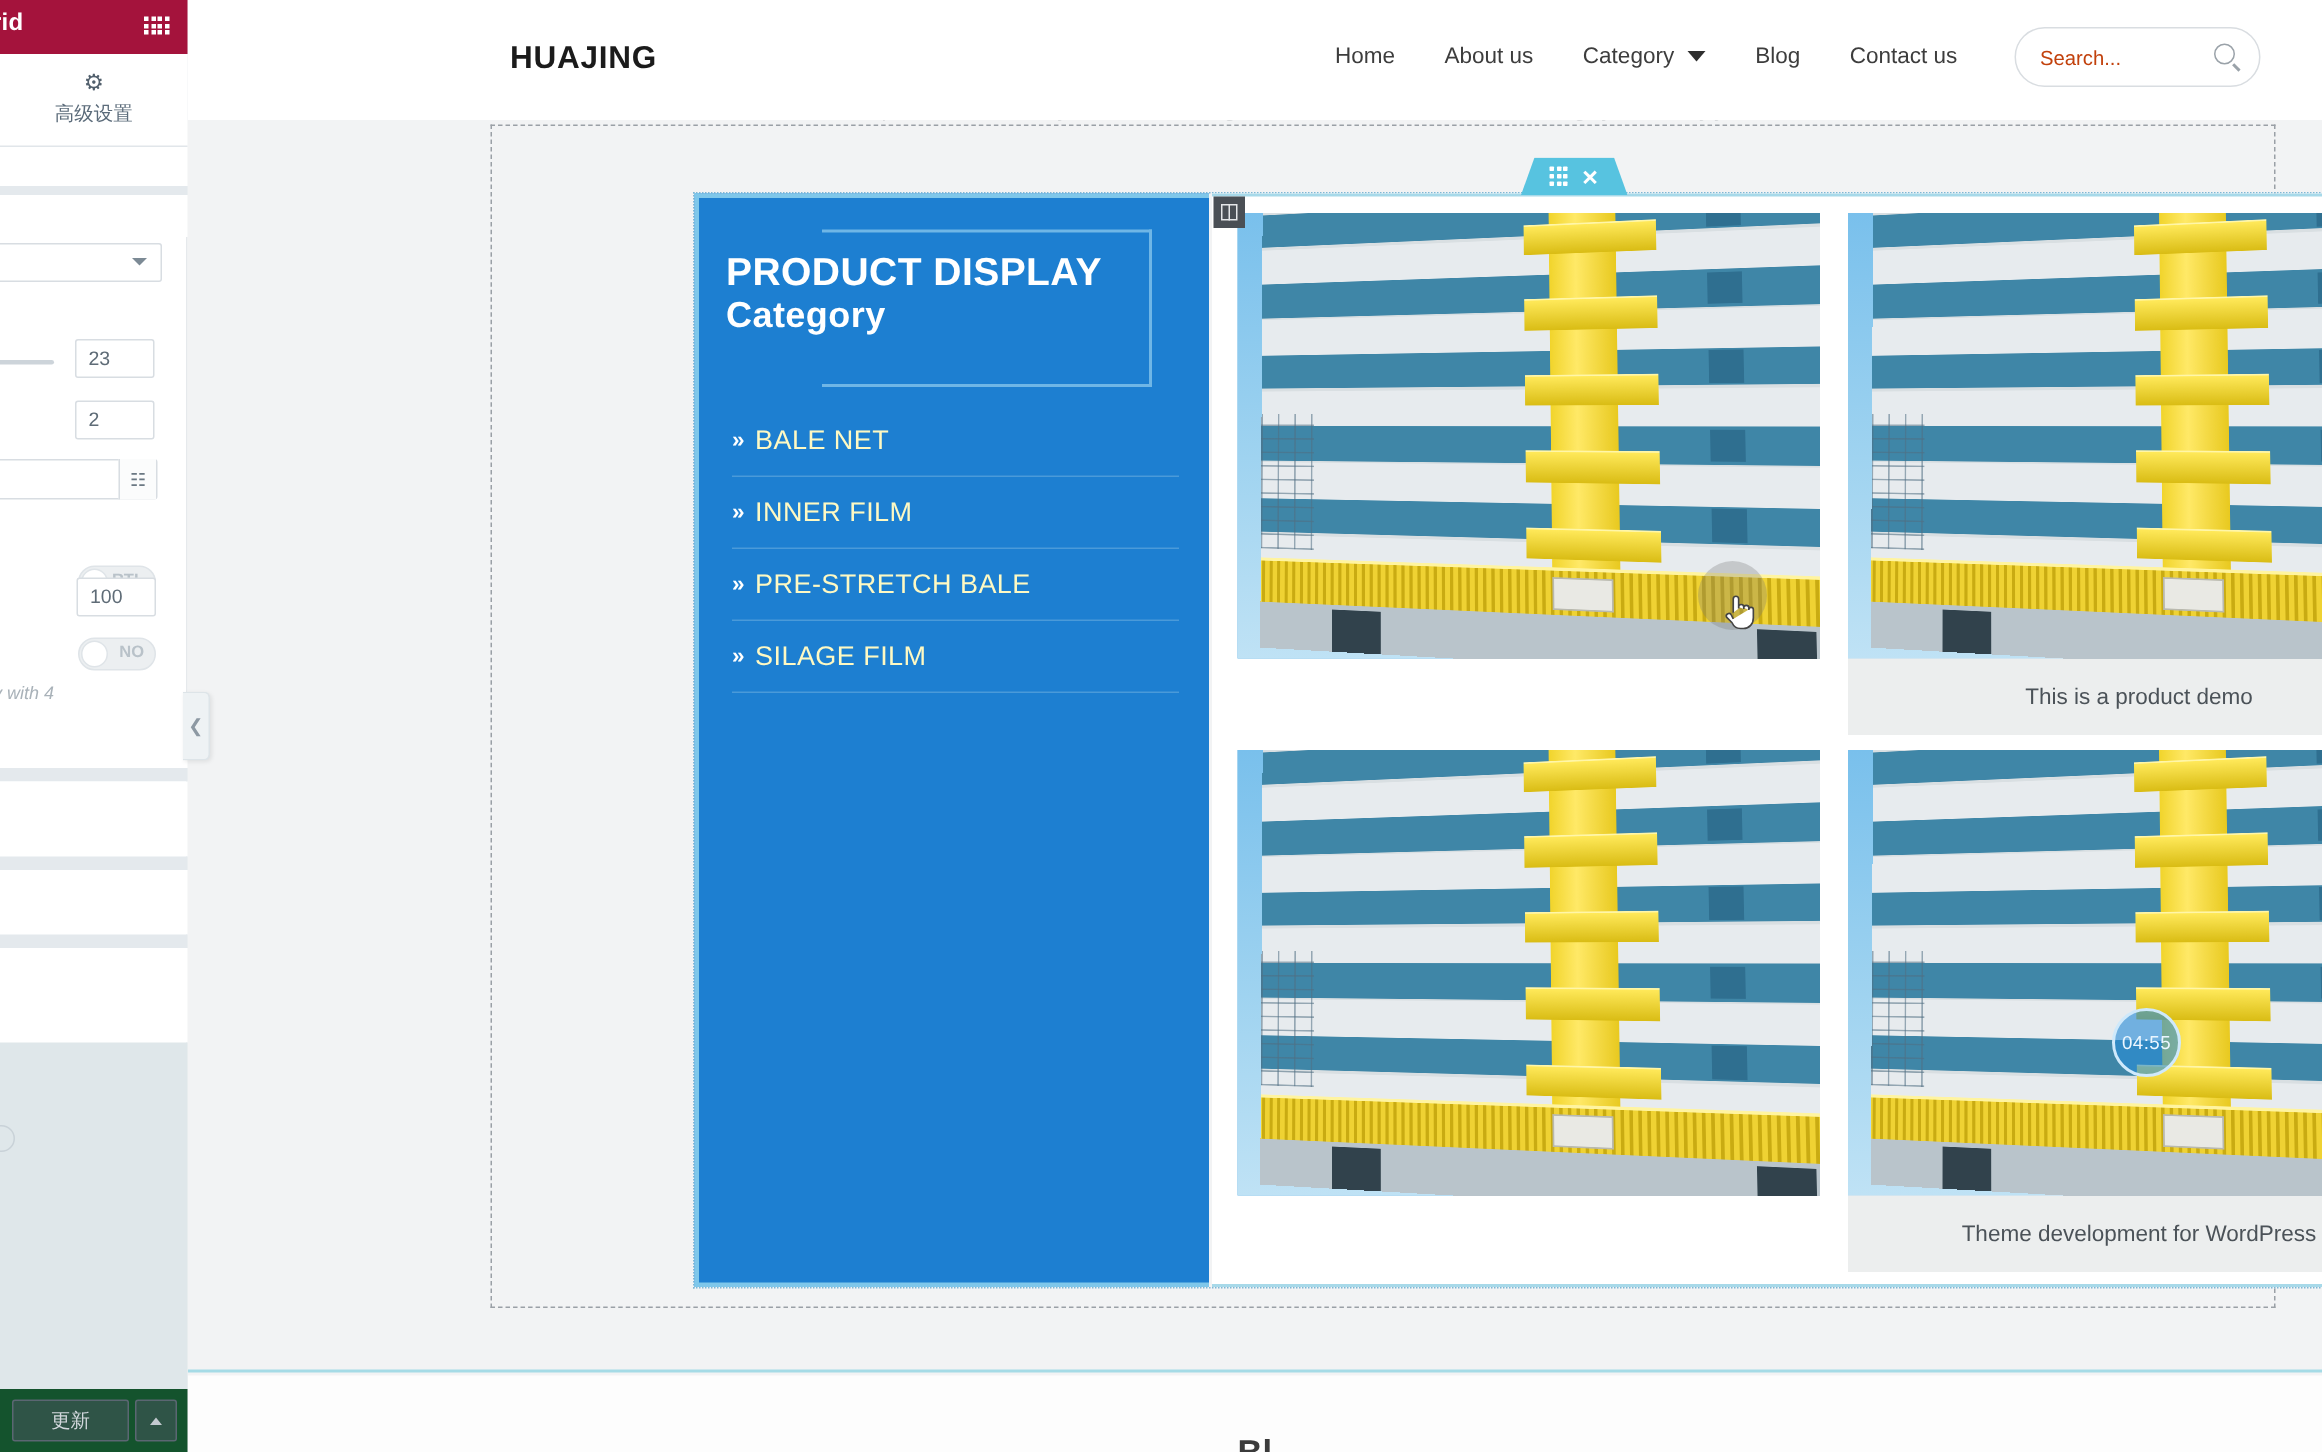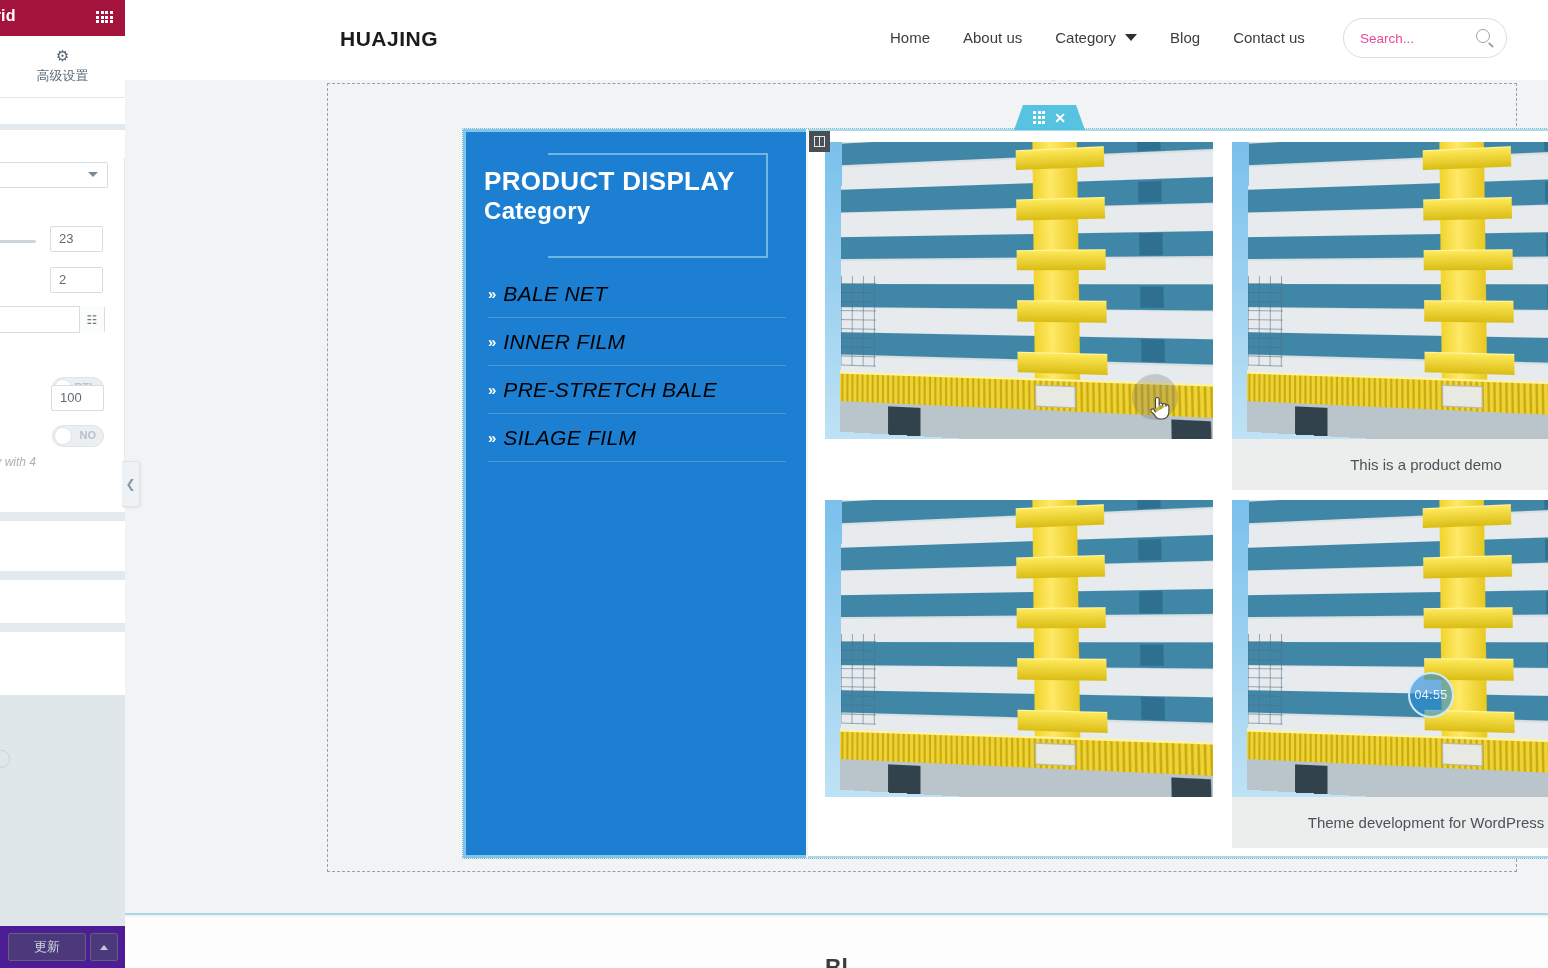--- a/index.html
+++ b/index.html
@@ -98,21 +98,21 @@
   .strip-white { background:#fff; }
   .strip-bluegray { background:#dfe7ea; }
 
   .circ-ghost {
     position:absolute; left:-8px; top:750px; width:18px; height:18px;
     border:1px solid #c9d2d8; border-radius:50%;
   }
 
   #editor-footer {
     position:absolute; left:0; bottom:0; width:125px; height:42px;
-    background: #4c1d95;
+    background: #14532d;
   }
   #btn-update {
     position:absolute; left:8px; top:7px; width:78px; height:28px;
     background:#49556180; border:1px solid #5b6672; border-radius:2px;
     color:#d2d8dd; font-size:13px; display:flex; align-items:center; justify-content:center;
   }
   #btn-update-more {
     position:absolute; left:90px; top:7px; width:28px; height:28px;
     background:#49556180; border:1px solid #5b6672; border-radius:2px;
     display:flex; align-items:center; justify-content:center;
@@ -156,21 +156,21 @@
   #nav .nav-item { font-size:15px; color:#3d3d3d; white-space:nowrap; }
   #nav .nav-item.has-caret { display:flex; align-items:center; gap:9px; }
   #nav .caret {
     width:0;height:0;border-left:6px solid transparent;border-right:6px solid transparent;
     border-top:7px solid #2f2f2f;
   }
   #searchbox {
     position:absolute; left:1218px; top:18px; width:164px; height:40px;
     border:1px solid #d9dde1; border-radius:21px; background:#fff;
   }
-  #searchbox .ph { position:absolute; left:16px; top:12px; font-size:13.5px; color:#ec4899; }
+  #searchbox .ph { position:absolute; left:16px; top:12px; font-size:13.5px; color:#c2410c; }
   #searchbox .mag {
     position:absolute; right:16px; top:10px; width:14px; height:14px;
     border:1.6px solid #9aa2a9; border-radius:50%;
   }
   #searchbox .mag:after {
     content:''; position:absolute; right:-5px; bottom:-4px; width:6px; height:1.7px;
     background:#9aa2a9; transform:rotate(45deg);
   }
 
   
@@ -218,21 +218,21 @@
   }
   #cat-title .l1 { font-size:26px; font-weight:bold; letter-spacing:.3px; line-height:30px; }
   #cat-title .l2 { font-size:24px; font-weight:bold; letter-spacing:.3px; line-height:30px; }
 
   .cat-item {
     position:absolute; left:22px; width:298px; height:48px;
     border-bottom:1px solid #4a9ad9;
     display:flex; align-items:center;
   }
   .cat-item .chev { color:#ffffff; font-size:15px; font-weight:bold; margin-right:9px; letter-spacing:-2px; }
-  .cat-item .nm { color:#000000; font-size:21px; letter-spacing:.3px;font-style:italic; }
+  .cat-item .nm { color:#fef9c3; font-size:18px; letter-spacing:.3px; }
 
   
   #layout-handle {
     position:absolute; left:684px; top:131px; width:21px; height:21px;
     background:#4a4f55; z-index:46;
     display:flex; align-items:center; justify-content:center;
   }
   #layout-handle .gl {
     width:11px; height:11px; border:1.5px solid #e4e6e8;
     position:relative;

